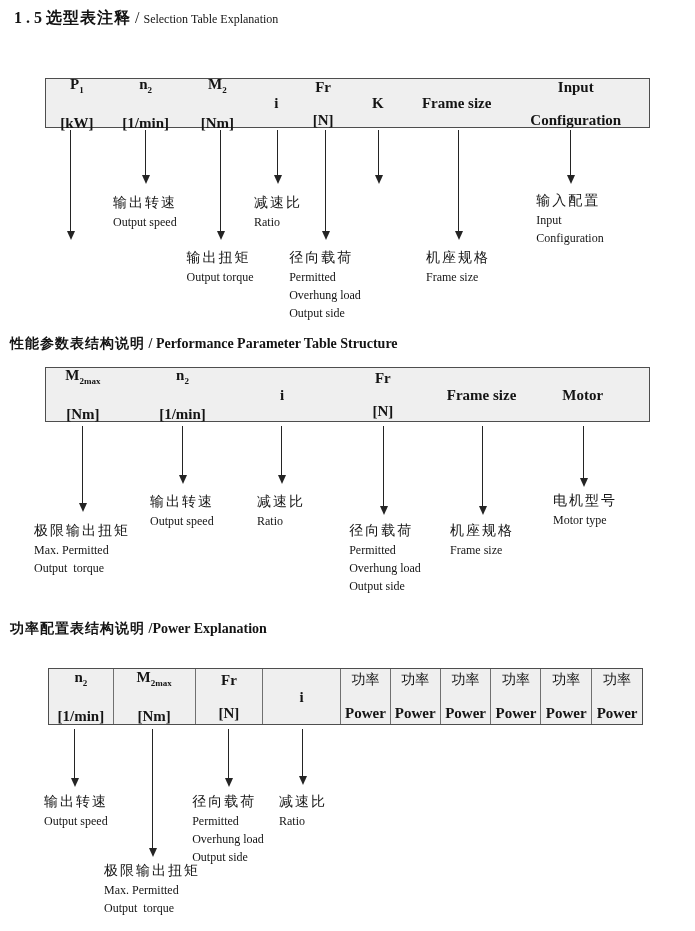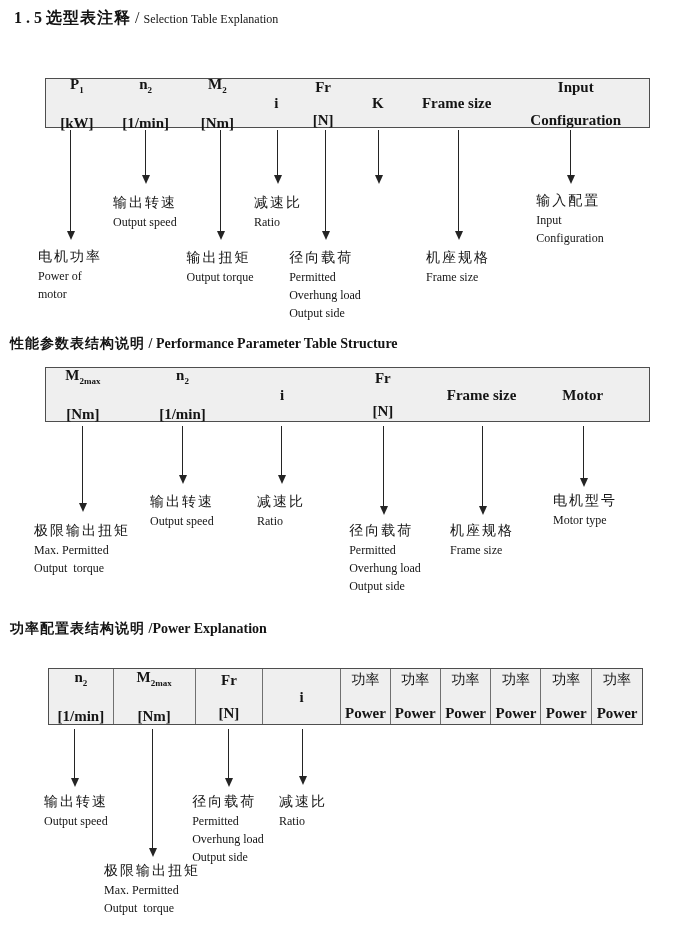--- a/index.html
+++ b/index.html
@@ -110,25 +110,20 @@
   </div>
   <div class="note" style="left:278px;top:193px">
     <div class="cn">减速比</div>
     <div class="en">Ratio</div>
   </div>
   <div class="note" style="left:570px;top:191px">
     <div class="cn">输入配置</div>
     <div class="en">Input</div>
     <div class="en">Configuration</div>
   </div>
-  <div class="note" style="left:70px;top:247px">
-    <div class="cn">电机功率</div>
-    <div class="en">Power of</div>
-    <div class="en">motor</div>
-  </div>
   <div class="note" style="left:220px;top:248px">
     <div class="cn">输出扭矩</div>
     <div class="en">Output torque</div>
   </div>
   <div class="note" style="left:325px;top:248px">
     <div class="cn">径向载荷</div>
     <div class="en">Permitted</div>
     <div class="en">Overhung load</div>
     <div class="en">Output side</div>
   </div>

